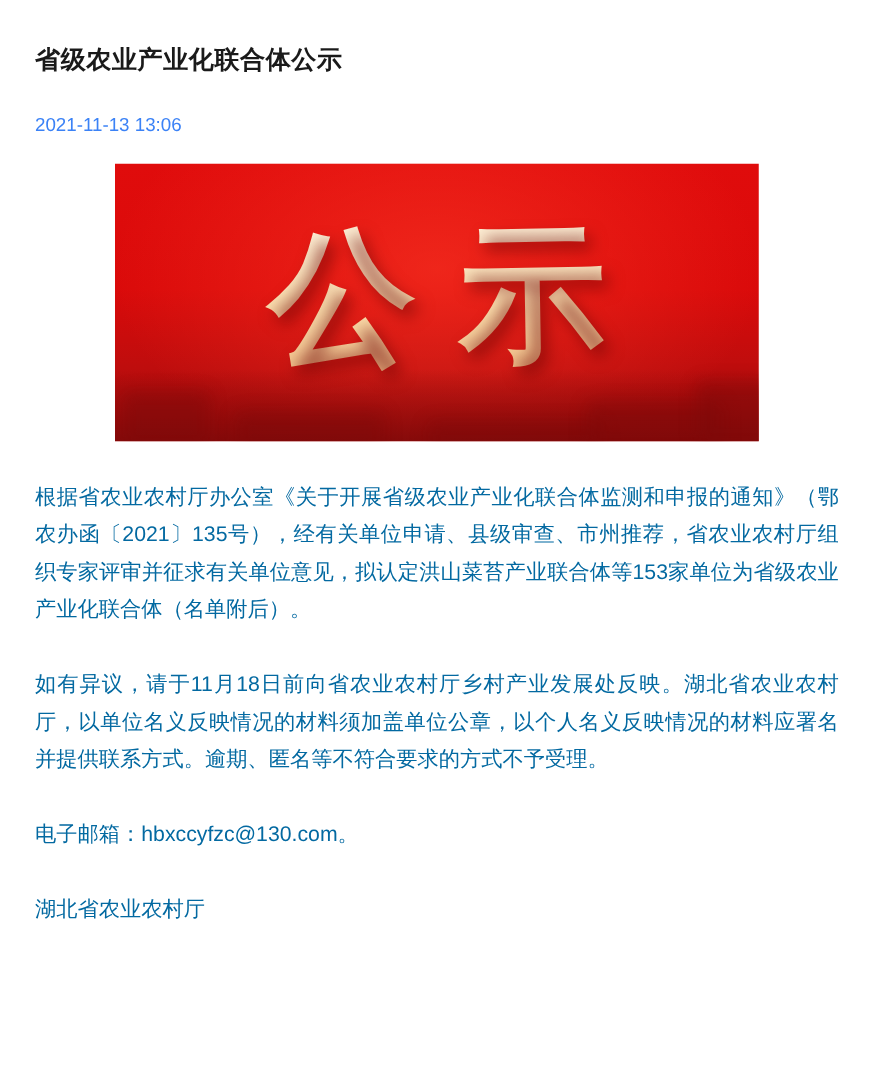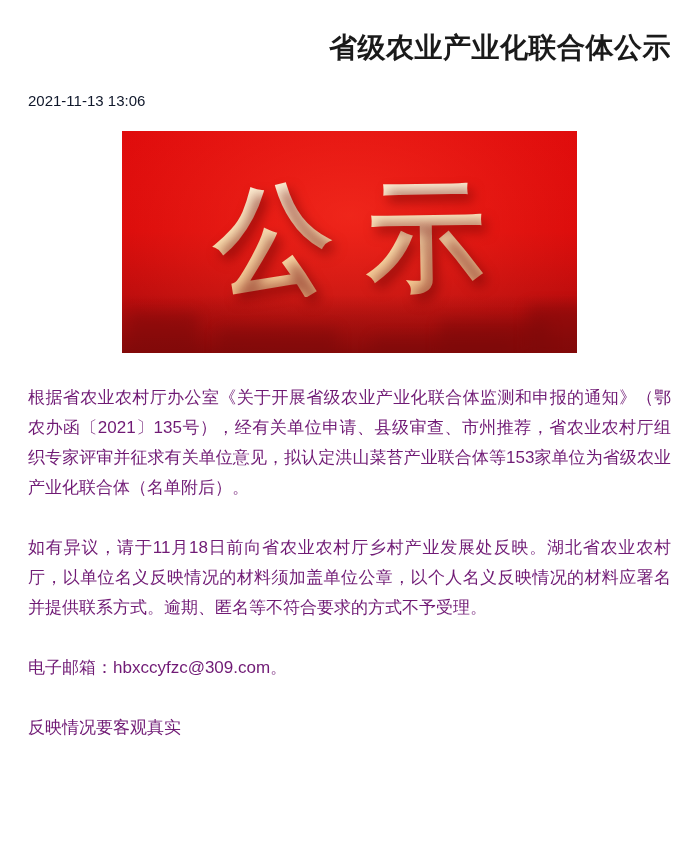--- a/index.html
+++ b/index.html
@@ -11,35 +11,34 @@
   .page {
     width: 699px;
     height: 865px;
     background: #ffffff;
     box-sizing: border-box;
     padding: 33px 28px 0 28px;
     overflow: hidden;
   }
   .title {
     margin: 0;
-    font-size: 28px;
+    font-size: 20px;
     line-height: 30px;
     font-weight: bold;
     color: #1a1a1a;
     letter-spacing: 0.5px;
-    text-align: right;
   }
   .pub-date {
     margin-top: 29px;
     font-size: 15px;
-    color: #0f172a;
+    color: #3b82f6;
   }
   .banner {
     position: relative;
-    width: 455px;
+    width: 515px;
     height: 222px;
     margin: 22px auto 0 auto;
     overflow: hidden;
     background:
       radial-gradient(ellipse 420px 260px at 50% 38%, rgba(255,60,40,0.55) 0%, rgba(255,60,40,0) 62%),
       linear-gradient(180deg, #e00c0c 0%, #da0a0a 45%, #c00d0d 72%, #a30e0e 100%);
   }
   .banner .skyline {
     position: absolute;
     left: 0; right: 0; bottom: 0;
@@ -76,21 +75,21 @@
     -webkit-text-fill-color: transparent;
     text-shadow: 5px 7px 12px rgba(110, 5, 5, 0.55);
   }
   .article {
     margin-top: 0;
   }
   .body-p {
     margin: 30px 0 0 0;
     font-size: 17px;
     line-height: 30px;
-    color: #701a75;
+    color: #0369a1;
     text-align: justify;
     word-break: break-all;
   }
 </style>
 </head>
 <body>
 
 <div class="page">
 
   <h1 class="title">省级农业产业化联合体公示</h1>
@@ -104,17 +103,17 @@
       <div class="blob b3"></div>
       <div class="blob b4"></div>
       <div class="blob b5"></div>
     </div>
     <div class="banner-text">公示</div>
   </div>
 
   <div class="article">
     <p class="body-p">根据省农业农村厅办公室《关于开展省级农业产业化联合体监测和申报的通知》（鄂农办函〔2021〕135号），经有关单位申请、县级审查、市州推荐，省农业农村厅组织专家评审并征求有关单位意见，拟认定洪山菜苔产业联合体等153家单位为省级农业产业化联合体（名单附后）。</p>
     <p class="body-p">如有异议，请于11月18日前向省农业农村厅乡村产业发展处反映。湖北省农业农村厅，以单位名义反映情况的材料须加盖单位公章，以个人名义反映情况的材料应署名并提供联系方式。逾期、匿名等不符合要求的方式不予受理。</p>
-    <p class="body-p">电子邮箱：hbxccyfzc@309.com。</p>
-    <p class="body-p">反映情况要客观真实</p>
+    <p class="body-p">电子邮箱：hbxccyfzc@130.com。</p>
+    <p class="body-p">湖北省农业农村厅</p>
   </div>
 
 </div>
 
 </body></html>

